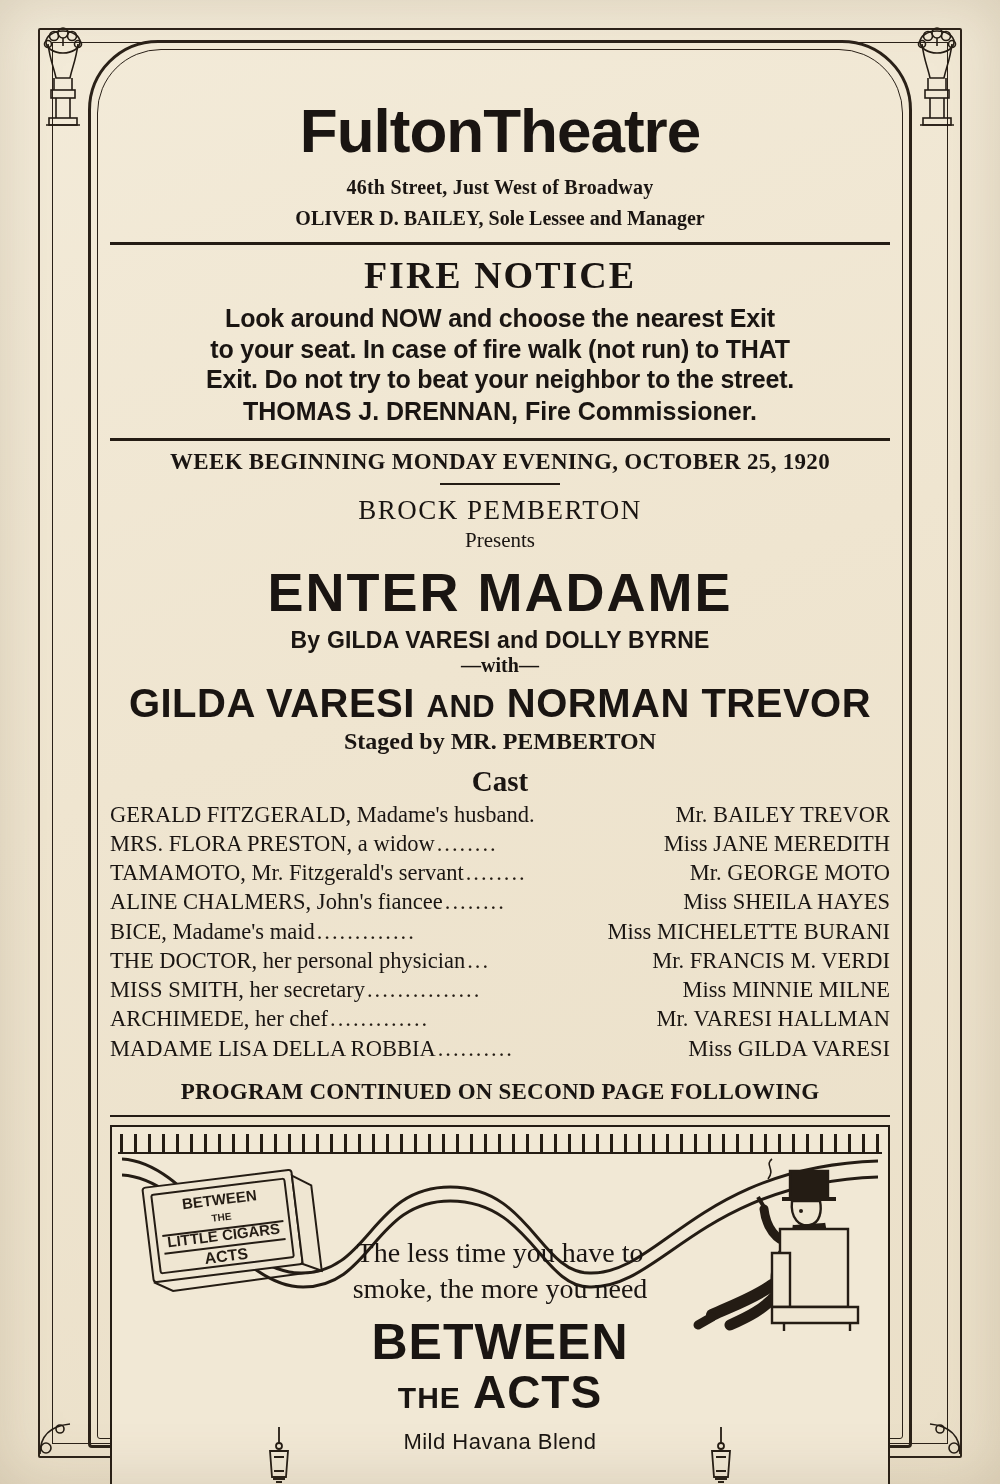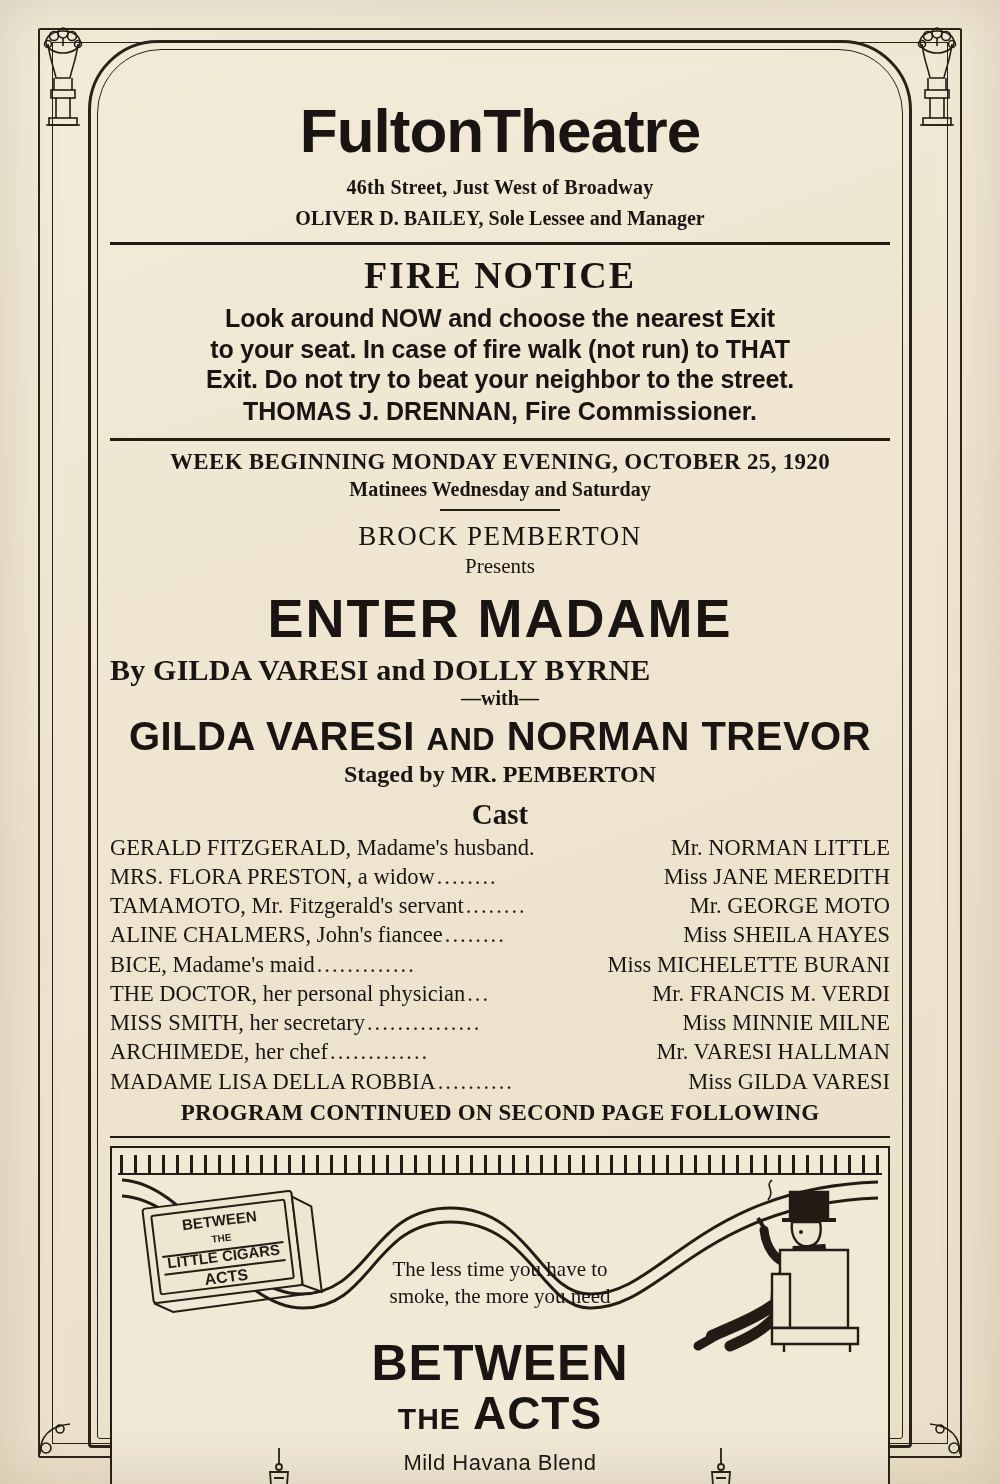--- a/index.html
+++ b/index.html
@@ -159,24 +159,24 @@
   }
   .play-title {
     text-align: center;
     font-family: "Liberation Sans", sans-serif;
     font-weight: bold;
     font-size: 54px;
     letter-spacing: 2px;
     margin: 8px 0 4px 0;
   }
   .byline {
-    text-align: left;
-    font-family: Liberation Serif, serif;
-    font-weight: bold;
-    font-size: 30px;
+    text-align: center;
+    font-family: Liberation Sans, sans-serif;
+    font-weight: bold;
+    font-size: 23px;
     letter-spacing: .2px;
   }
   .with-line {
     text-align: center;
     font-family: "Liberation Serif", serif;
     font-weight: bold;
     font-size: 20px;
     margin: 0 0 2px 0;
   }
   .stars {
@@ -222,21 +222,21 @@
     padding: 0 2px;
     color: #241c14;
   }
   .cast-actor { flex: 0 0 auto; }
   .program-cont {
     text-align: center;
     font-family: "Liberation Serif", serif;
     font-weight: bold;
     font-size: 23px;
     letter-spacing: .2px;
-    margin-top: 4px;
+    margin-top: 16px;
   }
   
   .ad {
     position: relative;
     margin-top: 8px;
     height: 400px;
     border: 2px solid #241c14;
     background: #f1e8d5;
     overflow: hidden;
   }
@@ -255,21 +255,21 @@
     position: absolute;
     left: 10px; right: 10px; top: 26px;
     height: 150px;
   }
   .ad-swag svg { width: 100%; height: 100%; display: block; }
   .ad-text1 {
     position: absolute;
     left: 0; right: 0; top: 108px;
     text-align: center;
     font-family: "Liberation Serif", serif;
-    font-size: 21px;
+    font-size: 28px;
     line-height: 1.3;
   }
   .ad-brand {
     position: absolute;
     left: 0; right: 0; top: 186px;
     text-align: center;
     font-family: "Liberation Sans", sans-serif;
     font-weight: bold;
     font-size: 50px;
     letter-spacing: 1px;
@@ -397,41 +397,40 @@
     <div class="fire-body">
       <div>Look around NOW and choose the nearest Exit</div>
       <div>to your seat.  In case of fire walk (not run) to THAT</div>
       <div>Exit.  Do not try to beat your neighbor to the street.</div>
     </div>
     <div class="fire-sign">THOMAS J. DRENNAN, Fire Commissioner.</div>
 
     <div class="rule"></div>
 
     <div class="week">WEEK BEGINNING MONDAY EVENING, OCTOBER 25, 1920</div>
-    <div class="matinees">Matinees Wednesday and Saturday</div>
 
     <div class="rule-short"></div>
 
     <div class="presenter">BROCK PEMBERTON</div>
     <div class="presents">Presents</div>
     <div class="play-title">ENTER MADAME</div>
     <div class="byline">By GILDA VARESI and DOLLY BYRNE</div>
     <div class="with-line">—with—</div>
     <div class="stars">
       <span>GILDA VARESI </span><span class="and">AND</span><span> NORMAN TREVOR</span>
     </div>
     <div class="staged">Staged by MR. PEMBERTON</div>
 
     <div class="cast-head">Cast</div>
 
     <div class="cast-list">
       <div class="cast-row">
         <span class="cast-role">GERALD FITZGERALD, Madame's husband.</span>
         <span class="cast-dots"></span>
-        <span class="cast-actor">Mr. NORMAN LITTLE</span>
+        <span class="cast-actor">Mr. BAILEY TREVOR</span>
       </div>
       <div class="cast-row">
         <span class="cast-role">MRS. FLORA PRESTON, a widow</span>
         <span class="cast-dots">........</span>
         <span class="cast-actor">Miss JANE MEREDITH</span>
       </div>
       <div class="cast-row">
         <span class="cast-role">TAMAMOTO, Mr. Fitzgerald's servant</span>
         <span class="cast-dots">........</span>
         <span class="cast-actor">Mr. GEORGE MOTO</span>

